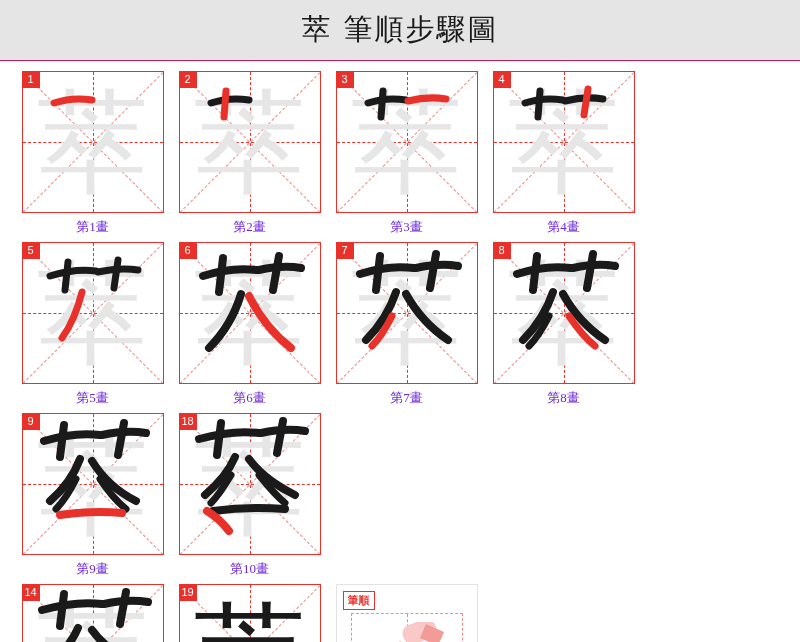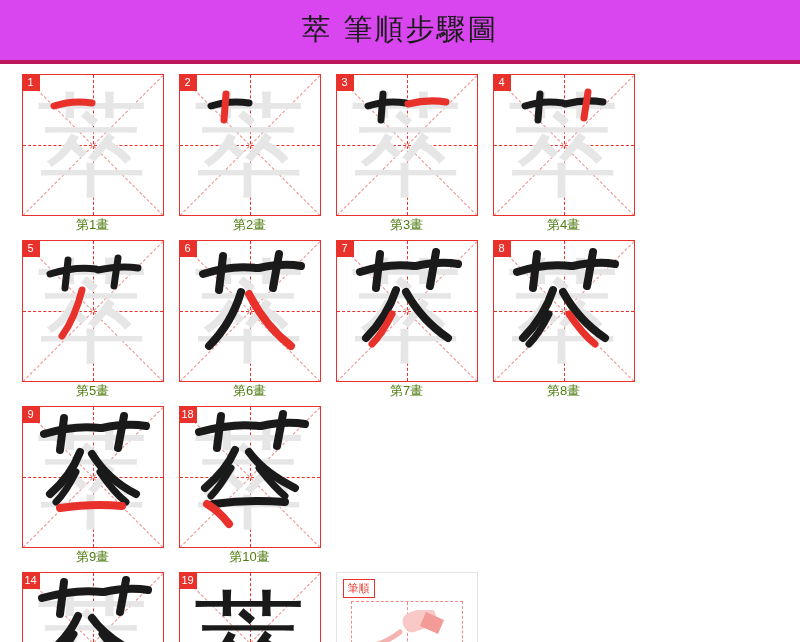--- a/index.html
+++ b/index.html
@@ -16,22 +16,22 @@
   }
   .page {
     position: relative;
     width: 800px;
     height: 642px;
     background: #ffffff;
   }
   
   .header {
     height: 60px;
-    background: #d946ef;
-    border-bottom: 4px solid #be185d;
+    background: #e5e5e5;
+    border-bottom: 1px solid #be185d;
     display: flex;
     align-items: center;
     justify-content: center;
   }
   .header-title {
     font-size: 29px;
     font-family: "DejaVu Sans", sans-serif;
     color: #1a1a1a;
     letter-spacing: 2px;
     font-weight: normal;
@@ -109,41 +109,43 @@
   }
   .glyph-ghost {
     color: #e6e6e6;
   }
   .svgholder {
     position: absolute;
     inset: 0;
     z-index: 3;
   }
   .caption {
+    margin-top: 5px;
     font-size: 13px;
-    color: #4d7c0f;
-    font-family: Liberation Sans, sans-serif;
+    color: #6d28d9;
+    font-family: Liberation Serif, serif;
   }
   
   .logo-box {
     position: relative;
     width: 142px;
     height: 142px;
     border: 1px solid #e3e3e3;
     background: #fff;
     box-sizing: border-box;
   }
   .logo-tag {
     position: absolute;
     top: 6px; left: 6px;
     border: 1px solid #e8312a;
     color: #e8312a;
     font-size: 11px;
     padding: 1px 4px;
     font-family: "DejaVu Sans", sans-serif;
+    font-weight: bold;
   }
   .logo-inner {
     position: absolute;
     left: 14px; right: 14px; top: 28px;
     height: 62px;
     border: 1px dashed #f08a86;
     box-sizing: border-box;
     background: #fff;
   }
   .logo-inner .lv {

